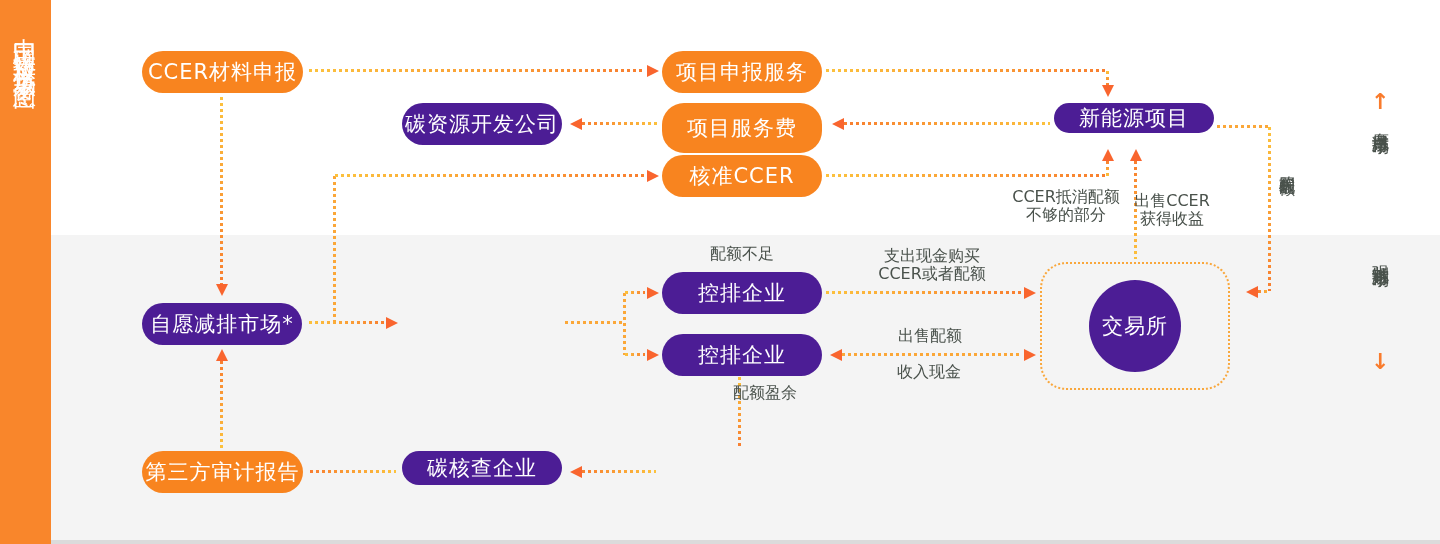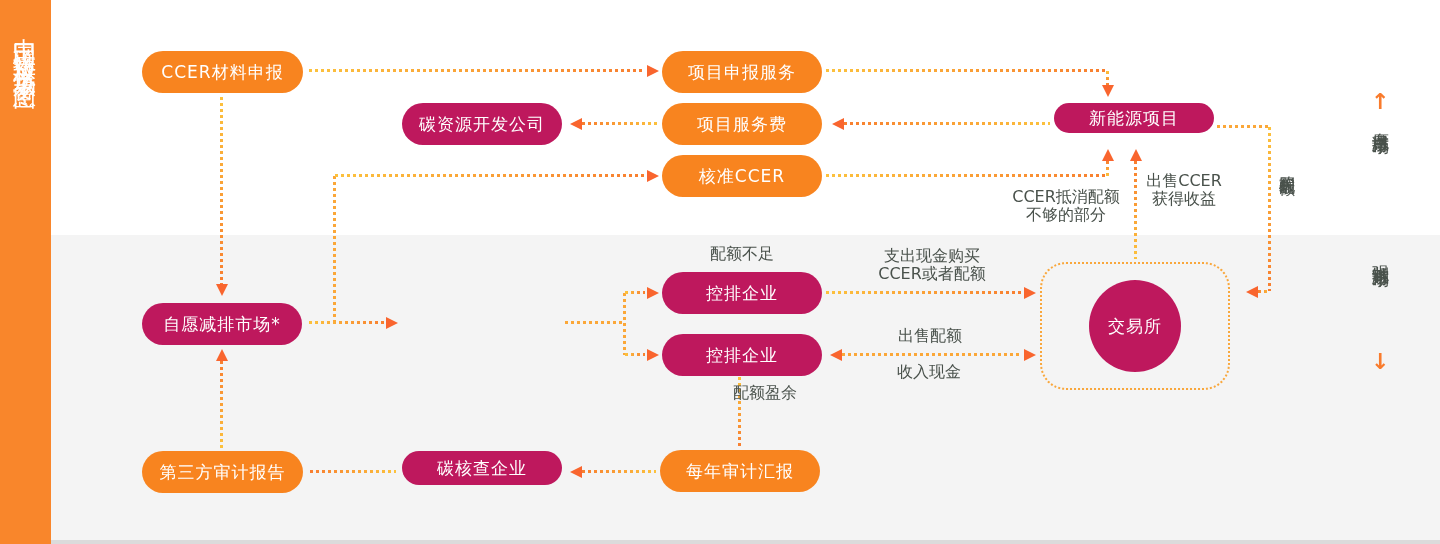--- a/index.html
+++ b/index.html
@@ -6,23 +6,23 @@
   #stage{position:relative;width:1440px;height:544px;overflow:hidden;background:#ffffff;
          font-family:"DejaVu Sans","Liberation Sans",sans-serif;}
   .band{position:absolute;left:0;width:1440px;}
   #gray-band{top:235px;height:309px;background:#F4F4F4;}
   #bottom-strip{top:540px;height:4px;background:#DBDBDB;}
   #sidebar{position:absolute;left:0;top:0;width:51px;height:544px;background:#F9862B;}
   #side-title{position:absolute;left:50%;top:20px;transform:translateX(-50%);
       writing-mode:vertical-rl;text-orientation:upright;color:#ffffff;
       font-size:23px;letter-spacing:5px;white-space:nowrap;}
   .node{position:absolute;display:flex;align-items:center;justify-content:center;
-        color:#ffffff;font-size:17px;letter-spacing:1px;border-radius:22px;white-space:nowrap;}
+        color:#ffffff;font-size:21px;letter-spacing:1px;border-radius:22px;white-space:nowrap;}
   .node.orange{background:#F8841F;}
-  .node.green{background:#be185d;}
+  .node.green{background:#4c1d95;}
   .node.circle{border-radius:50%;}
   #exchange-box{position:absolute;border:2px dotted #F9A73C;border-radius:26px;box-sizing:border-box;}
   .dl{position:absolute;}
   .dl.h{height:3px;-webkit-mask-image:repeating-linear-gradient(90deg,#000 0 3px,transparent 3px 6px);
         mask-image:repeating-linear-gradient(90deg,#000 0 3px,transparent 3px 6px);}
   .dl.v{width:3px;-webkit-mask-image:repeating-linear-gradient(180deg,#000 0 3px,transparent 3px 6px);
         mask-image:repeating-linear-gradient(180deg,#000 0 3px,transparent 3px 6px);}
   .arr{position:absolute;width:0;height:0;border:6px solid transparent;}
   .arr.r{border-left:12px solid #F9652E;border-right-width:0;}
   .arr.l{border-right:12px solid #F9652E;border-left-width:0;}
@@ -82,29 +82,28 @@
     <div class="arr l" style="left: 1246px; top: 286px;"></div>
     <div class="arr l" style="left: 570px; top: 466px;"></div>
     <div class="arr d" style="left: 216px; top: 284px;"></div>
     <div class="arr d" style="left: 1102px; top: 85px;"></div>
     <div class="arr u" style="left: 1102px; top: 149px;"></div>
     <div class="arr u" style="left: 1130px; top: 149px;"></div>
     <div class="arr u" style="left: 216px; top: 349px;"></div>
     <div class="node orange" style="left: 142px; top: 51px; width: 161px; height: 42px;">CCER材料申报</div>
     <div class="node orange" style="left: 662px; top: 51px; width: 160px; height: 42px;">项目申报服务</div>
     <div class="node green" style="left: 402px; top: 103px; width: 160px; height: 42px;">碳资源开发公司</div>
-    <div class="node orange" style="left: 662px; top: 103px; width: 160px; height: 42px;">项目服务费</div>
+    <div class="node orange" style="left: 662px; top: 103px; width: 160px; height: 50px;">项目服务费</div>
     <div class="node green" style="left: 1054px; top: 103px; width: 160px; height: 30px;">新能源项目</div>
     <div class="node orange" style="left: 662px; top: 155px; width: 160px; height: 42px;">核准CCER</div>
     <div class="node green" style="left: 142px; top: 303px; width: 160px; height: 42px;">自愿减排市场*</div>
     <div class="node green" style="left: 662px; top: 272px; width: 160px; height: 42px;">控排企业</div>
     <div class="node green" style="left: 662px; top: 334px; width: 160px; height: 42px;">控排企业</div>
     <div class="node orange" style="left: 142px; top: 451px; width: 161px; height: 42px;">第三方审计报告</div>
     <div class="node green" style="left: 402px; top: 451px; width: 160px; height: 34px;">碳核查企业</div>
-    <div class="node orange" style="left: 660px; top: 450px; width: 160px; height: 42px;">每年审计汇报</div>
     <div class="node green circle" style="left: 1089px; top: 280px; width: 92px; height: 92px;">交易所</div>
     <div class="lbl c" style="left: 742px; top: 245px;">
       <div>配额不足</div>
     </div>
     <div class="lbl c" style="left: 740px; top: 384px; margin-left: 25px;">
       <div>配额盈余</div>
     </div>
     <div class="lbl c" style="left: 932px; top: 247px;">
       <div>支出现金购买</div>
       <div>CCER或者配额</div>
@@ -112,21 +111,21 @@
     <div class="lbl c" style="left: 930px; top: 327px;">
       <div>出售配额</div>
     </div>
     <div class="lbl c" style="left: 929px; top: 363px;">
       <div>收入现金</div>
     </div>
     <div class="lbl c" style="left: 1066px; top: 188px;">
       <div>CCER抵消配额</div>
       <div>不够的部分</div>
     </div>
-    <div class="lbl c" style="left: 1172px; top: 172px; margin-left: 12px;">
+    <div class="lbl c" style="left: 1172px; top: 192px;">
       <div>出售CCER</div>
       <div>获得收益</div>
     </div>
     <div class="lbl vt sm" style="left: 1278px; top: 163px;">
       <div>购买碳配额</div>
     </div>
     <div class="lbl vt" style="left: 1372px; top: 119px;">
       <div>自愿减排市场</div>
     </div>
     <div class="lbl vt" style="left: 1372px; top: 252px;">

